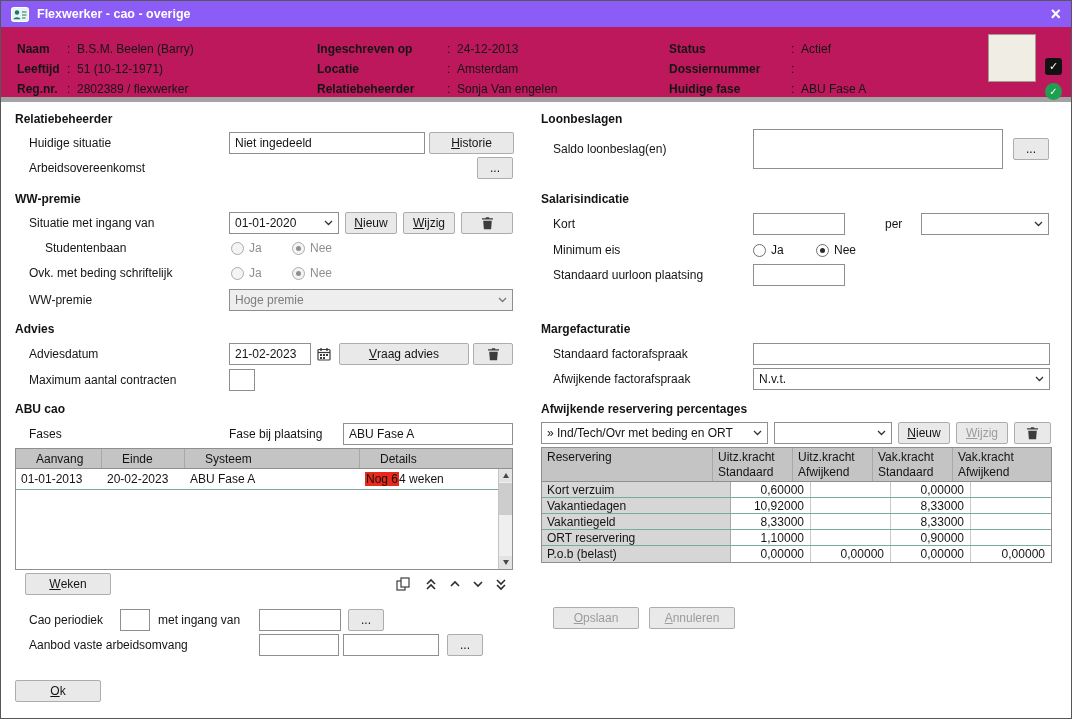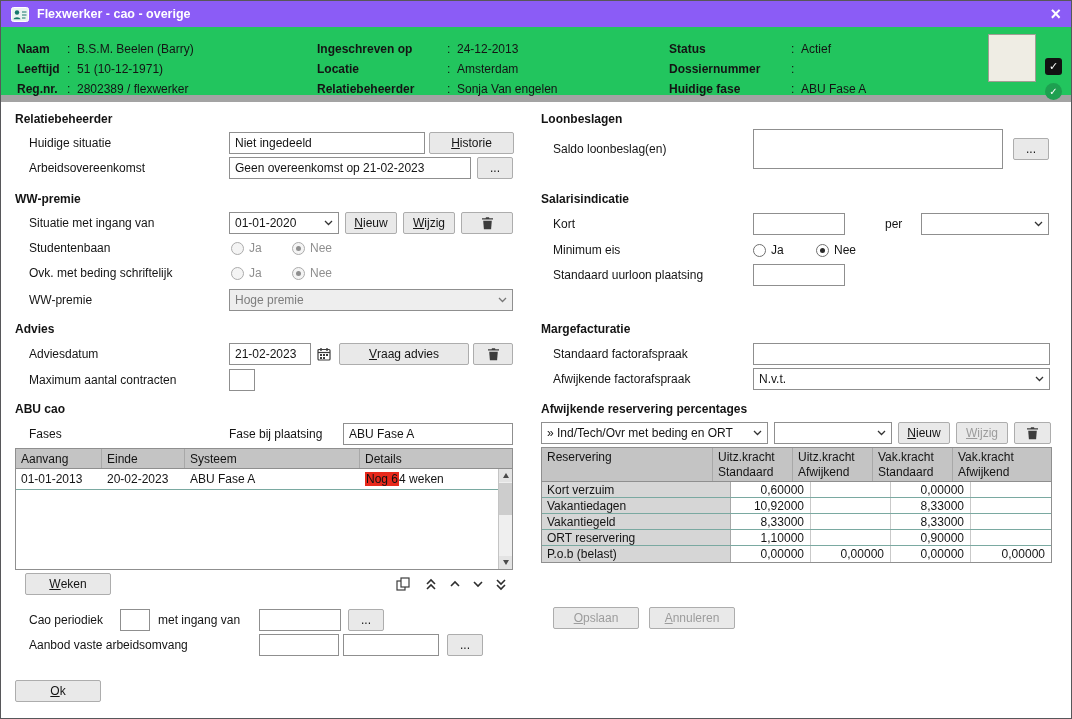--- a/index.html
+++ b/index.html
@@ -7,21 +7,21 @@
   #window{position:relative;width:1072px;height:719px;background:#fff;border:1px solid #57575a;
     font-family:"Liberation Sans",sans-serif;font-size:12px;color:#141414;overflow:hidden}
 
   
   .titlebar{position:absolute;left:0;top:0;width:100%;height:26px;background:#8b5cf6;
     display:flex;align-items:center;padding:0 10px;color:#fff}
   .titletext{font-weight:700;font-size:12.5px;margin-left:8px}
   .closebtn{margin-left:auto;font-size:18px;font-weight:700;line-height:1;cursor:pointer}
 
   
-  .hdrband{position:absolute;left:0;top:26px;width:100%;height:75px;background:#22c55e;border-bottom:7px solid #a3a3a3}
+  .hdrband{position:absolute;left:0;top:26px;width:100%;height:75px;background:#be185d;border-bottom:5px solid #a3a3a3}
   .hcol{position:absolute;top:12px}
   .hrow{display:flex;height:20px;align-items:center;white-space:nowrap}
   .hlabel{font-weight:700}
   .hcolon{width:10px;text-align:left}
   .photo{position:absolute;left:987px;top:7px;width:48px;height:48px;background:#efede4;border:1px solid #a09e93}
   .chkblack{position:absolute;left:1044px;top:31px;width:17px;height:17px;background:#121212;border-radius:3px;
     color:#fff;display:flex;align-items:center;justify-content:center;font-size:11px;cursor:pointer}
   .chkgreen{position:absolute;left:1044px;top:56px;width:17px;height:17px;background:#1ea050;border-radius:50%;
     color:#fff;display:flex;align-items:center;justify-content:center;font-size:10px}
 
@@ -41,21 +41,21 @@
   .sel.dis{background:#eeeeee;color:#7d7d7d}
   .radio{position:absolute;width:13px;height:13px;border:1px solid #6f6f6f;border-radius:50%;background:#fff;cursor:pointer}
   .radio.on::after{content:"";position:absolute;left:3px;top:3px;width:5px;height:5px;border-radius:50%;background:#2a2a2a}
   .radio.dis{border-color:#ababab;background:#f4f4f4}
   .radio.dis.on::after{background:#8f8f8f}
   .flatico{position:absolute;width:22px;height:20px;display:flex;align-items:center;justify-content:center;cursor:pointer}
 
   
   .ftable{position:absolute;left:14px;top:447px;width:498px;height:122px;border:1px solid #8f8f8f;background:#fff}
   .fhead{display:flex;height:20px;background:#c4c4c4;border-bottom:1px solid #8f8f8f}
-  .fhead .c{display:flex;align-items:center;padding:0 5px;border-right:1px solid #a8a8a8;overflow:hidden;white-space:nowrap}
+  .fhead .c{display:flex;align-items:center;padding:0 20px;border-right:1px solid #a8a8a8;overflow:hidden;white-space:nowrap}
   .fhead .c:last-child{border-right:none}
   .fbody{margin-right:10px}
   .frow{display:flex;height:21px;border-bottom:1px solid #7aa9a1;cursor:pointer}
   .frow .c{display:flex;align-items:center;padding:0 5px;overflow:hidden;white-space:nowrap}
   .fc1{width:86px}.fc2{width:83px}.fc3{width:175px}.fc4{flex:1}
   .redhl{background:#e8291c;color:#111;padding:0 1px}
   .fsb{position:absolute;top:20px;right:0;bottom:0;width:14px;background:#efefef;border-left:1px solid #c4c4c4;
     display:flex;flex-direction:column;cursor:pointer}
   .sbbtn{height:13px;display:flex;align-items:center;justify-content:center;background:#e3e3e3}
   .sbbtn.down{margin-top:auto}
@@ -152,21 +152,20 @@
     <div class="chkgreen">✓</div>
   </div>
 
   <div class="heading" style="left:14px;top:111px">Relatiebeheerder</div>
 
   <div class="lbl" style="left:28px;top:135px">Huidige situatie</div>
   <input class="inp" style="left: 228px; top: 131px; width: 196px;" value="Niet ingedeeld">
   <div class="btn" style="left:428px;top:131px;width:85px"><u>H</u>istorie</div>
 
   <div class="lbl" style="left:28px;top:160px">Arbeidsovereenkomst</div>
-  <input class="inp" style="left: 228px; top: 156px; width: 242px;" value="Geen overeenkomst op 21-02-2023">
   <div class="btn" style="left:476px;top:156px;width:36px">...</div>
 
   <div class="heading" style="left:14px;top:191px">WW-premie</div>
 
   <div class="lbl" style="left:28px;top:215px">Situatie met ingang van</div>
   <div class="sel" style="left:228px;top:211px;width:110px">
     <span class="txt">01-01-2020</span>
     <span style="display:flex">
         <svg width="9" height="6" viewBox="0 0 9 6">
           <path d="M1 1l3.5 3.5L8 1" fill="none" stroke="#333" stroke-width="1.3"></path>
@@ -177,21 +176,21 @@
   <div class="btn" style="left:402px;top:211px;width:52px"><u>W</u>ijzig</div>
   <div class="btn" style="left:460px;top:211px;width:52px">
     <span style="display:flex">
         <svg width="13" height="14" viewBox="0 0 13 14">
           <path d="M5 1.2h3l.4 1H12v1.4H1V2.2h3.6z" fill="#3c3c3c"></path>
           <path d="M2.2 4.8h8.6l-.7 8.4H2.9z" fill="#3c3c3c"></path>
         </svg>
       </span>
   </div>
 
-  <div class="lbl" style="left:28px;top:240px">Studentenbaan</div>
+  <div class="lbl" style="left:44px;top:240px">Studentenbaan</div>
   <span class="radio dis" style="left:230px;top:241px"></span>
   <div class="lbl glbl" style="left:248px;top:240px">Ja</div>
   <span class="radio dis on" style="left:291px;top:241px"></span>
   <div class="lbl glbl" style="left:309px;top:240px">Nee</div>
 
   <div class="lbl" style="left:28px;top:265px">Ovk. met beding schriftelijk</div>
   <span class="radio dis" style="left:230px;top:266px"></span>
   <div class="lbl glbl" style="left:248px;top:265px">Ja</div>
   <span class="radio dis on" style="left:291px;top:266px"></span>
   <div class="lbl glbl" style="left:309px;top:265px">Nee</div>

